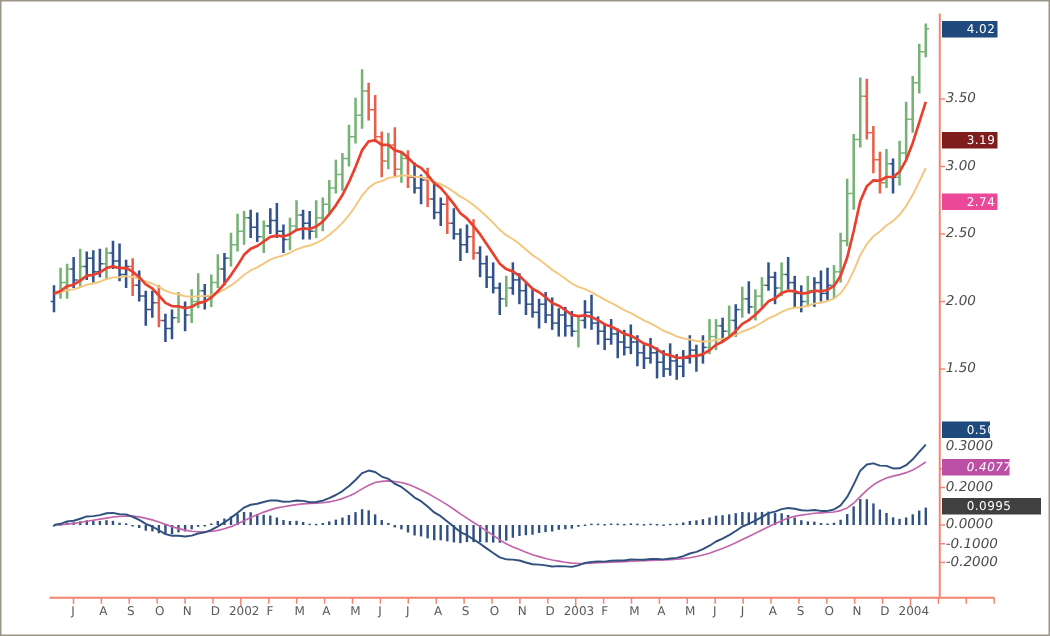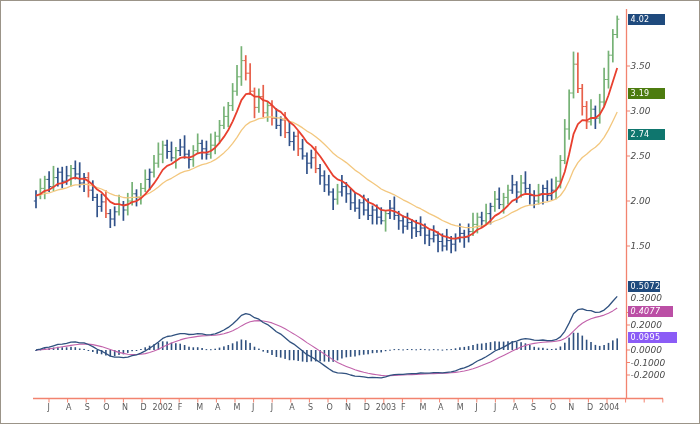--- a/index.html
+++ b/index.html
@@ -3,21 +3,21 @@
 <meta charset="utf-8">
 <style>
   html,body{margin:0;padding:0;background:#fff;}
   .page{position:relative;width:698px;height:422px;background:#ffffff;
         border:1px solid #9b9488;font-family:"DejaVu Sans",sans-serif;overflow:hidden;}
   #plot{position:absolute;left:0;top:0;}
   #labels{position:absolute;left:0;top:0;width:698px;height:422px;pointer-events:none;}
   .lbl{position:absolute;font-size:9px;color:#4a4a4a;line-height:10px;white-space:nowrap;font-style:italic;}
   .month{position:absolute;font-size:8px;color:#5a5a5a;line-height:9px;white-space:nowrap;}
   .badge{position:absolute;height:11px;font-size:8px;color:#ffffff;line-height:11px;
-         padding-left:3px;box-sizing:border-box;letter-spacing:.3px;}
+         padding-left:17px;box-sizing:border-box;letter-spacing:.3px;}
 </style>
 </head>
 <body>
 
 <div class="page">
   <svg id="plot" width="698" height="422">
       <line x1="35" y1="189.2" x2="35" y2="207.20000000000002" stroke="#31528a" stroke-width="1.7"></line>
       <line x1="32.8" y1="200" x2="35" y2="200" stroke="#31528a" stroke-width="1"></line>
       <line x1="35" y1="194.6" x2="37.2" y2="194.6" stroke="#31528a" stroke-width="1"></line>
       <line x1="39.37" y1="177.5" x2="39.37" y2="198.2" stroke="#76b276" stroke-width="1.7"></line>
@@ -613,25 +613,25 @@
       <div class="lbl" style="left: 629.5px; top: 105px;">3.00</div>
       <div class="lbl" style="left: 629.5px; top: 150px;">2.50</div>
       <div class="lbl" style="left: 629.5px; top: 195px;">2.00</div>
       <div class="lbl" style="left: 629.5px; top: 240px;">1.50</div>
       <div class="lbl" style="left: 629.5px; top: 292px;">0.3000</div>
       <div class="lbl" style="left: 629.5px; top: 319px;">0.2000</div>
       <div class="lbl" style="left: 629.5px; top: 344px;">0.0000</div>
       <div class="lbl" style="left: 629.5px; top: 356.5px;">-0.1000</div>
       <div class="lbl" style="left: 629.5px; top: 369px;">-0.2000</div>
       <div class="badge" style="left: 626.5px; top: 12.7px; background: rgb(31, 74, 125); width: 37px;">4.02</div>
-      <div class="badge" style="left: 626.5px; top: 87.4px; background: #4d7c0f; width: 37px;">3.19</div>
-      <div class="badge" style="left: 626.5px; top: 127.9px; background: #0f766e; width: 37px;">2.74</div>
+      <div class="badge" style="left: 626.5px; top: 87.4px; background: #7f1d1d; width: 37px;">3.19</div>
+      <div class="badge" style="left: 626.5px; top: 127.9px; background: #ec4899; width: 37px;">2.74</div>
       <div class="badge" style="left: 626.5px; top: 280.1px; background: rgb(31, 74, 125); width: 32px;">0.5072</div>
       <div class="badge" style="left: 626.5px; top: 305px; background: rgb(187, 79, 165); width: 45px; font-style: italic;">0.4077</div>
-      <div class="badge" style="left: 626.5px; top: 331.062px; background: #8b5cf6; width: 49px;">0.0995</div>
+      <div class="badge" style="left: 626.5px; top: 331.062px; background: #404040; width: 66px;">0.0995</div>
       <div class="month" style="left: 46.5px; top: 402px;">J</div>
       <div class="month" style="left: 65.1px; top: 402px;">A</div>
       <div class="month" style="left: 83.7px; top: 402px;">S</div>
       <div class="month" style="left: 102.3px; top: 402px;">O</div>
       <div class="month" style="left: 120.9px; top: 402px;">N</div>
       <div class="month" style="left: 139.5px; top: 402px;">D</div>
       <div class="month" style="left: 151.6px; top: 402px;">2002</div>
       <div class="month" style="left: 176.7px; top: 402px;">F</div>
       <div class="month" style="left: 195.3px; top: 402px;">M</div>
       <div class="month" style="left: 213.9px; top: 402px;">A</div>

